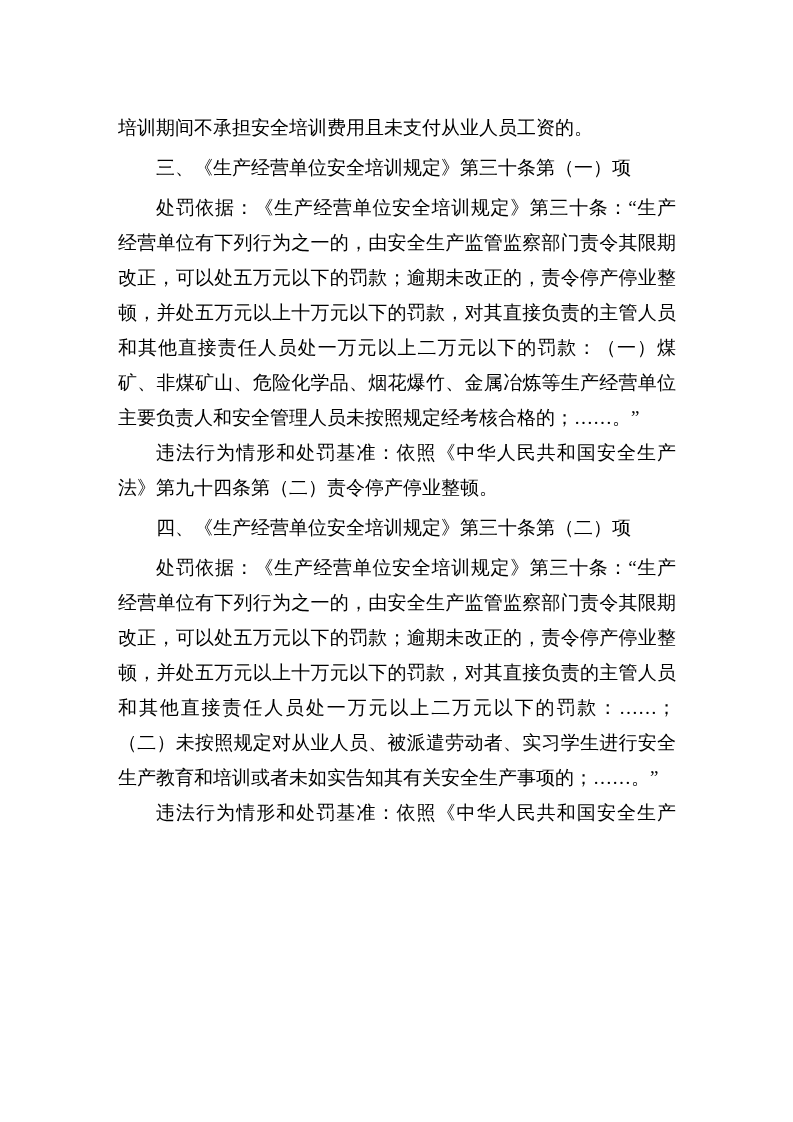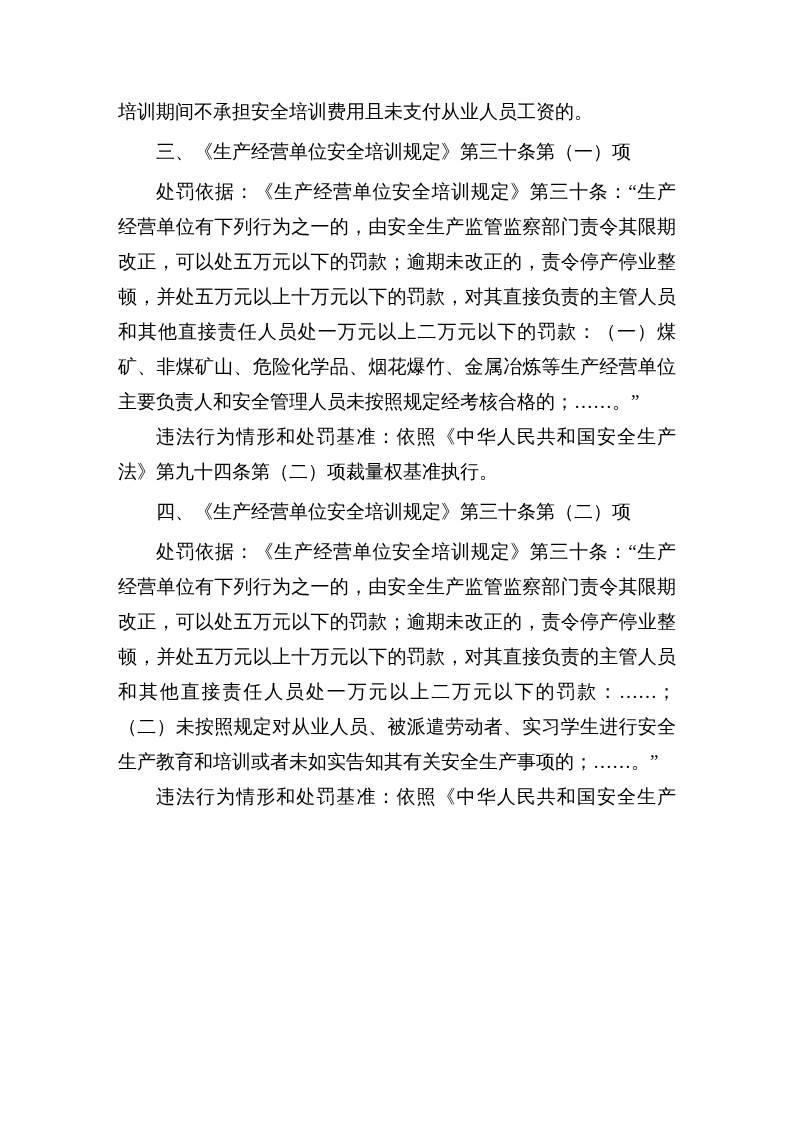--- a/index.html
+++ b/index.html
@@ -8,20 +8,21 @@
     background: #ffffff;
   }
   .page {
     position: relative;
     width: 793px;
     height: 817px;
     background: #ffffff;
     color: #000000;
     font-family: "Liberation Serif", "DejaVu Serif", serif;
     overflow: hidden;
+    margin-top: 16px;
   }
   .content {
     position: absolute;
     left: 118px;
     top: 94px;
     width: 558px;
   }
   .content p {
     margin: 0;
     font-size: 19px;
@@ -48,20 +49,20 @@
   }
 </style>
 </head>
 <body>
 
 <div class="page">
   <div class="content">
       <p class="body">培训期间不承担安全培训费用且未支付从业人员工资的。</p>
       <p class="heading indent">三、《生产经营单位安全培训规定》第三十条第（一）项</p>
       <p class="body indent">处罚依据：《生产经营单位安全培训规定》第三十条：“生产经营单位有下列行为之一的，由安全生产监管监察部门责令其限期改正，可以处五万元以下的罚款；逾期未改正的，责令停产停业整顿，并处五万元以上十万元以下的罚款，对其直接负责的主管人员和其他直接责任人员处一万元以上二万元以下的罚款：（一）煤矿、非煤矿山、危险化学品、烟花爆竹、金属冶炼等生产经营单位主要负责人和安全管理人员未按照规定经考核合格的；……。”</p>
-      <p class="body indent">违法行为情形和处罚基准：依照《中华人民共和国安全生产法》第九十四条第（二）项裁量权基准执行。</p>
+      <p class="body indent">违法行为情形和处罚基准：依照《中华人民共和国安全生产法》第九十四条第（二）责令停产停业整顿。</p>
       <p class="heading indent">四、《生产经营单位安全培训规定》第三十条第（二）项</p>
       <p class="body indent">处罚依据：《生产经营单位安全培训规定》第三十条：“生产经营单位有下列行为之一的，由安全生产监管监察部门责令其限期改正，可以处五万元以下的罚款；逾期未改正的，责令停产停业整顿，并处五万元以上十万元以下的罚款，对其直接负责的主管人员和其他直接责任人员处一万元以上二万元以下的罚款：……；（二）未按照规定对从业人员、被派遣劳动者、实习学生进行安全生产教育和培训或者未如实告知其有关安全生产事项的；……。”</p>
       <p class="body indent">违法行为情形和处罚基准：依照《中华人民共和国安全生产法》逾期未改正的（三）项裁量权基准执行。</p>
       <p class="heading indent">五、《生产经营单位安全培训规定》第三十条（三）项</p>
     </div>
   <div class="page-number">68</div>
 </div>
 
 </body></html>

